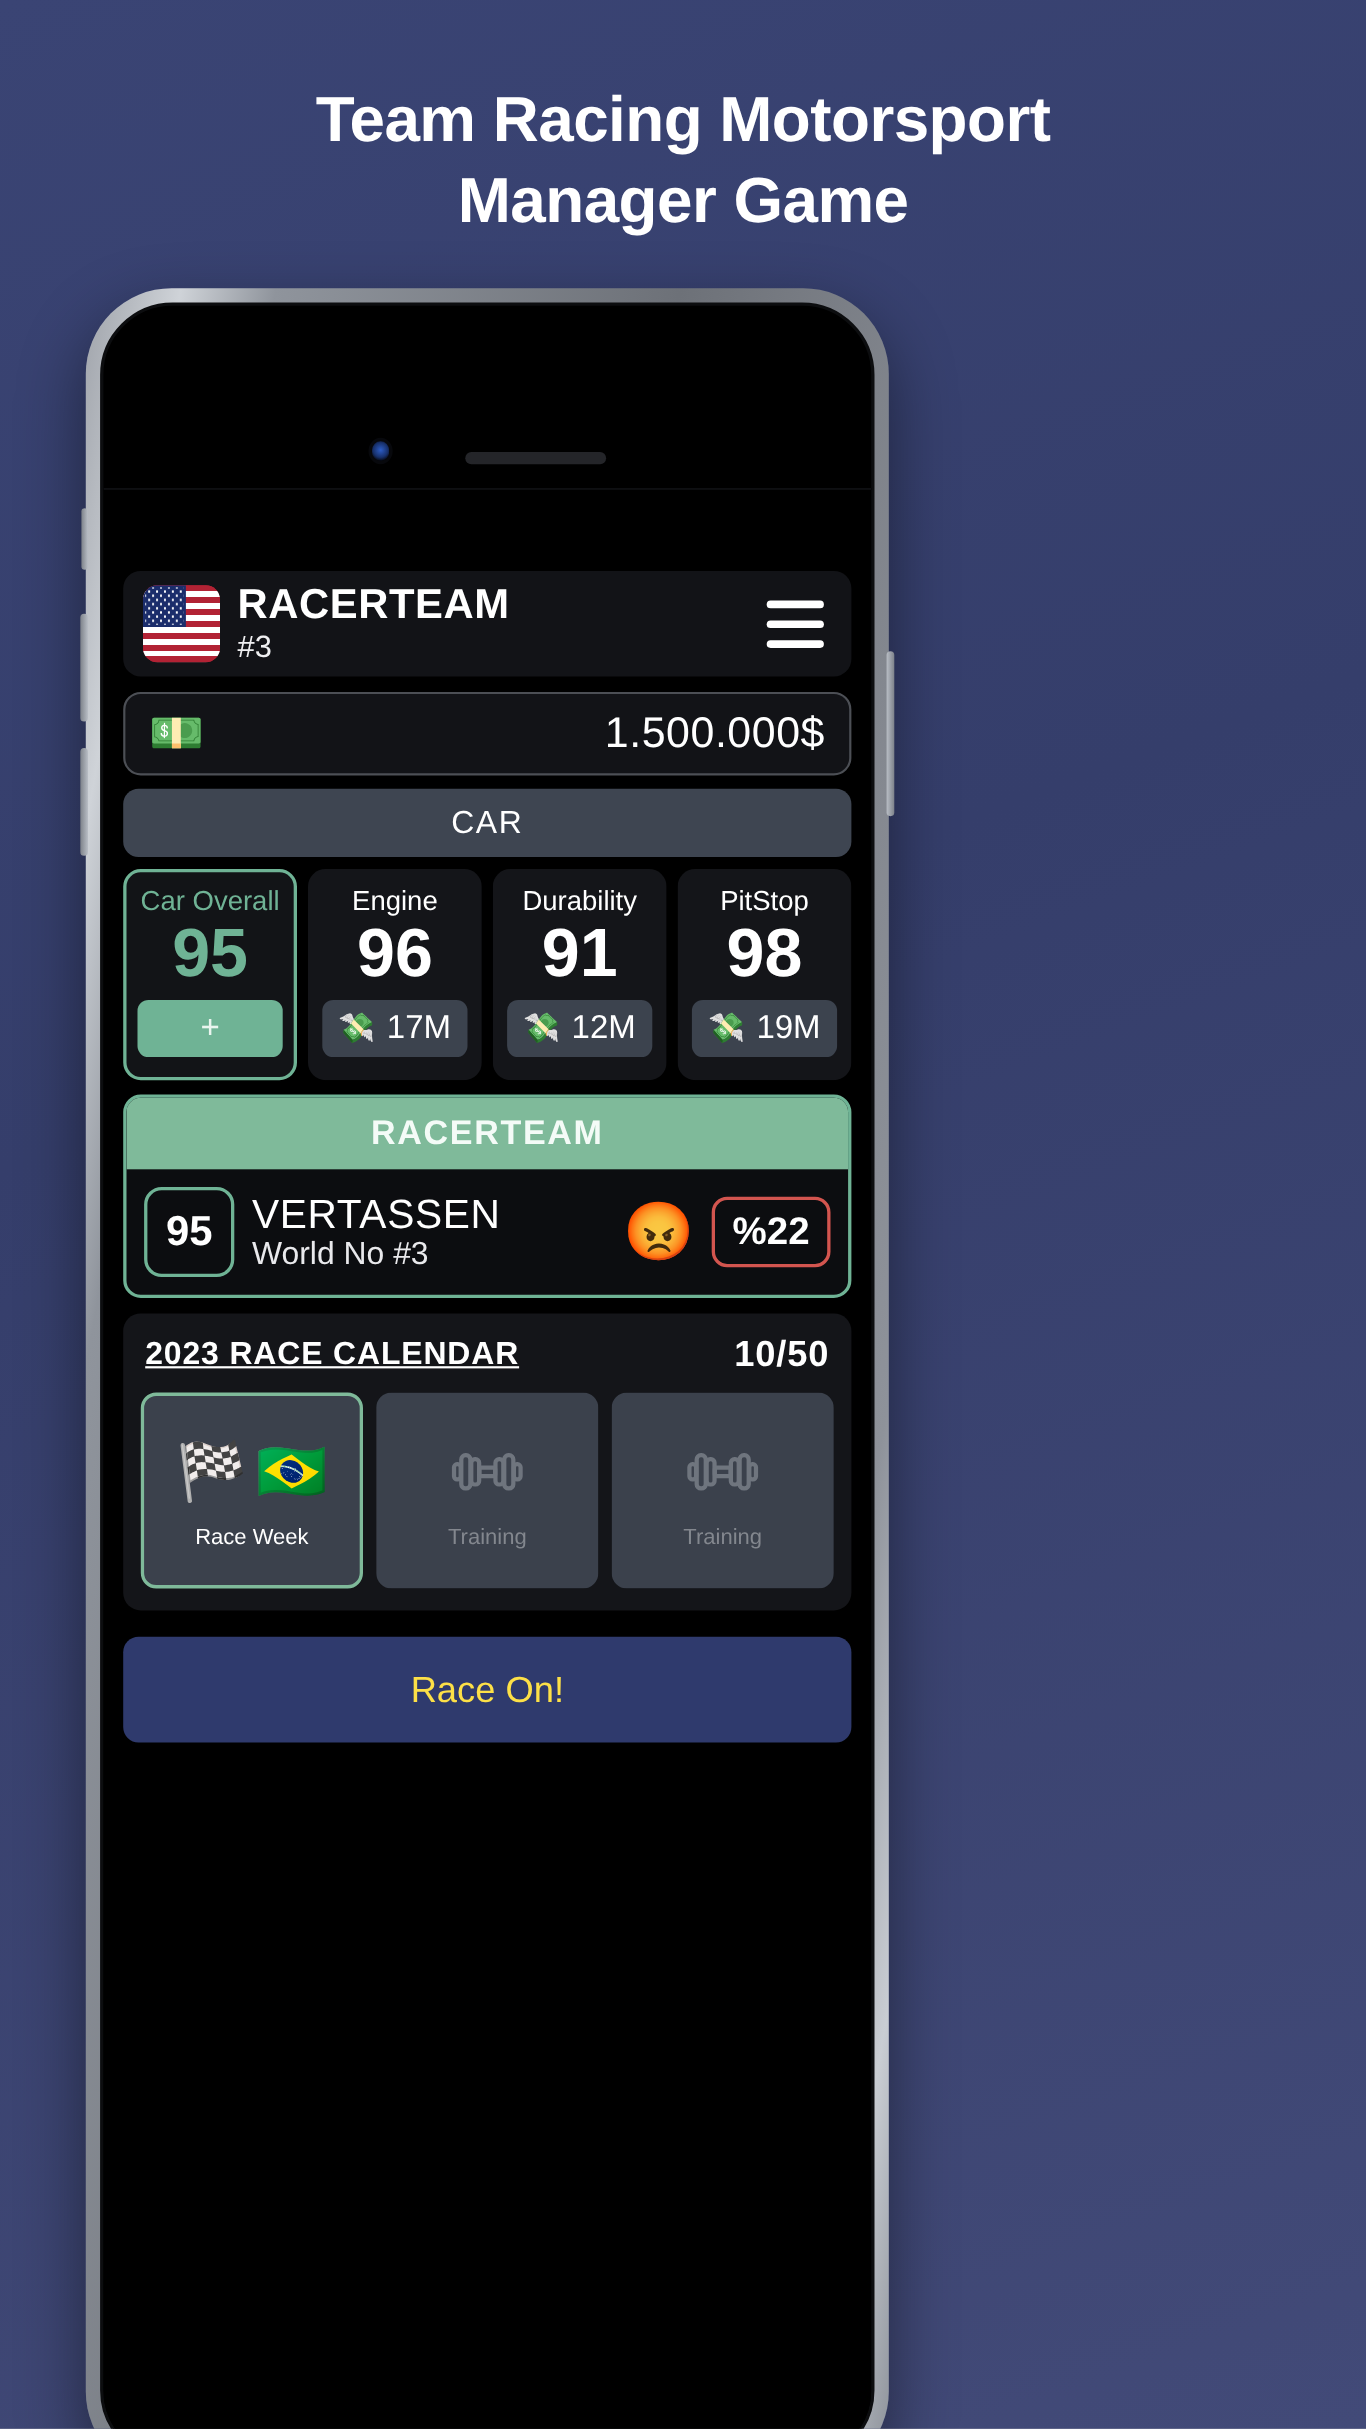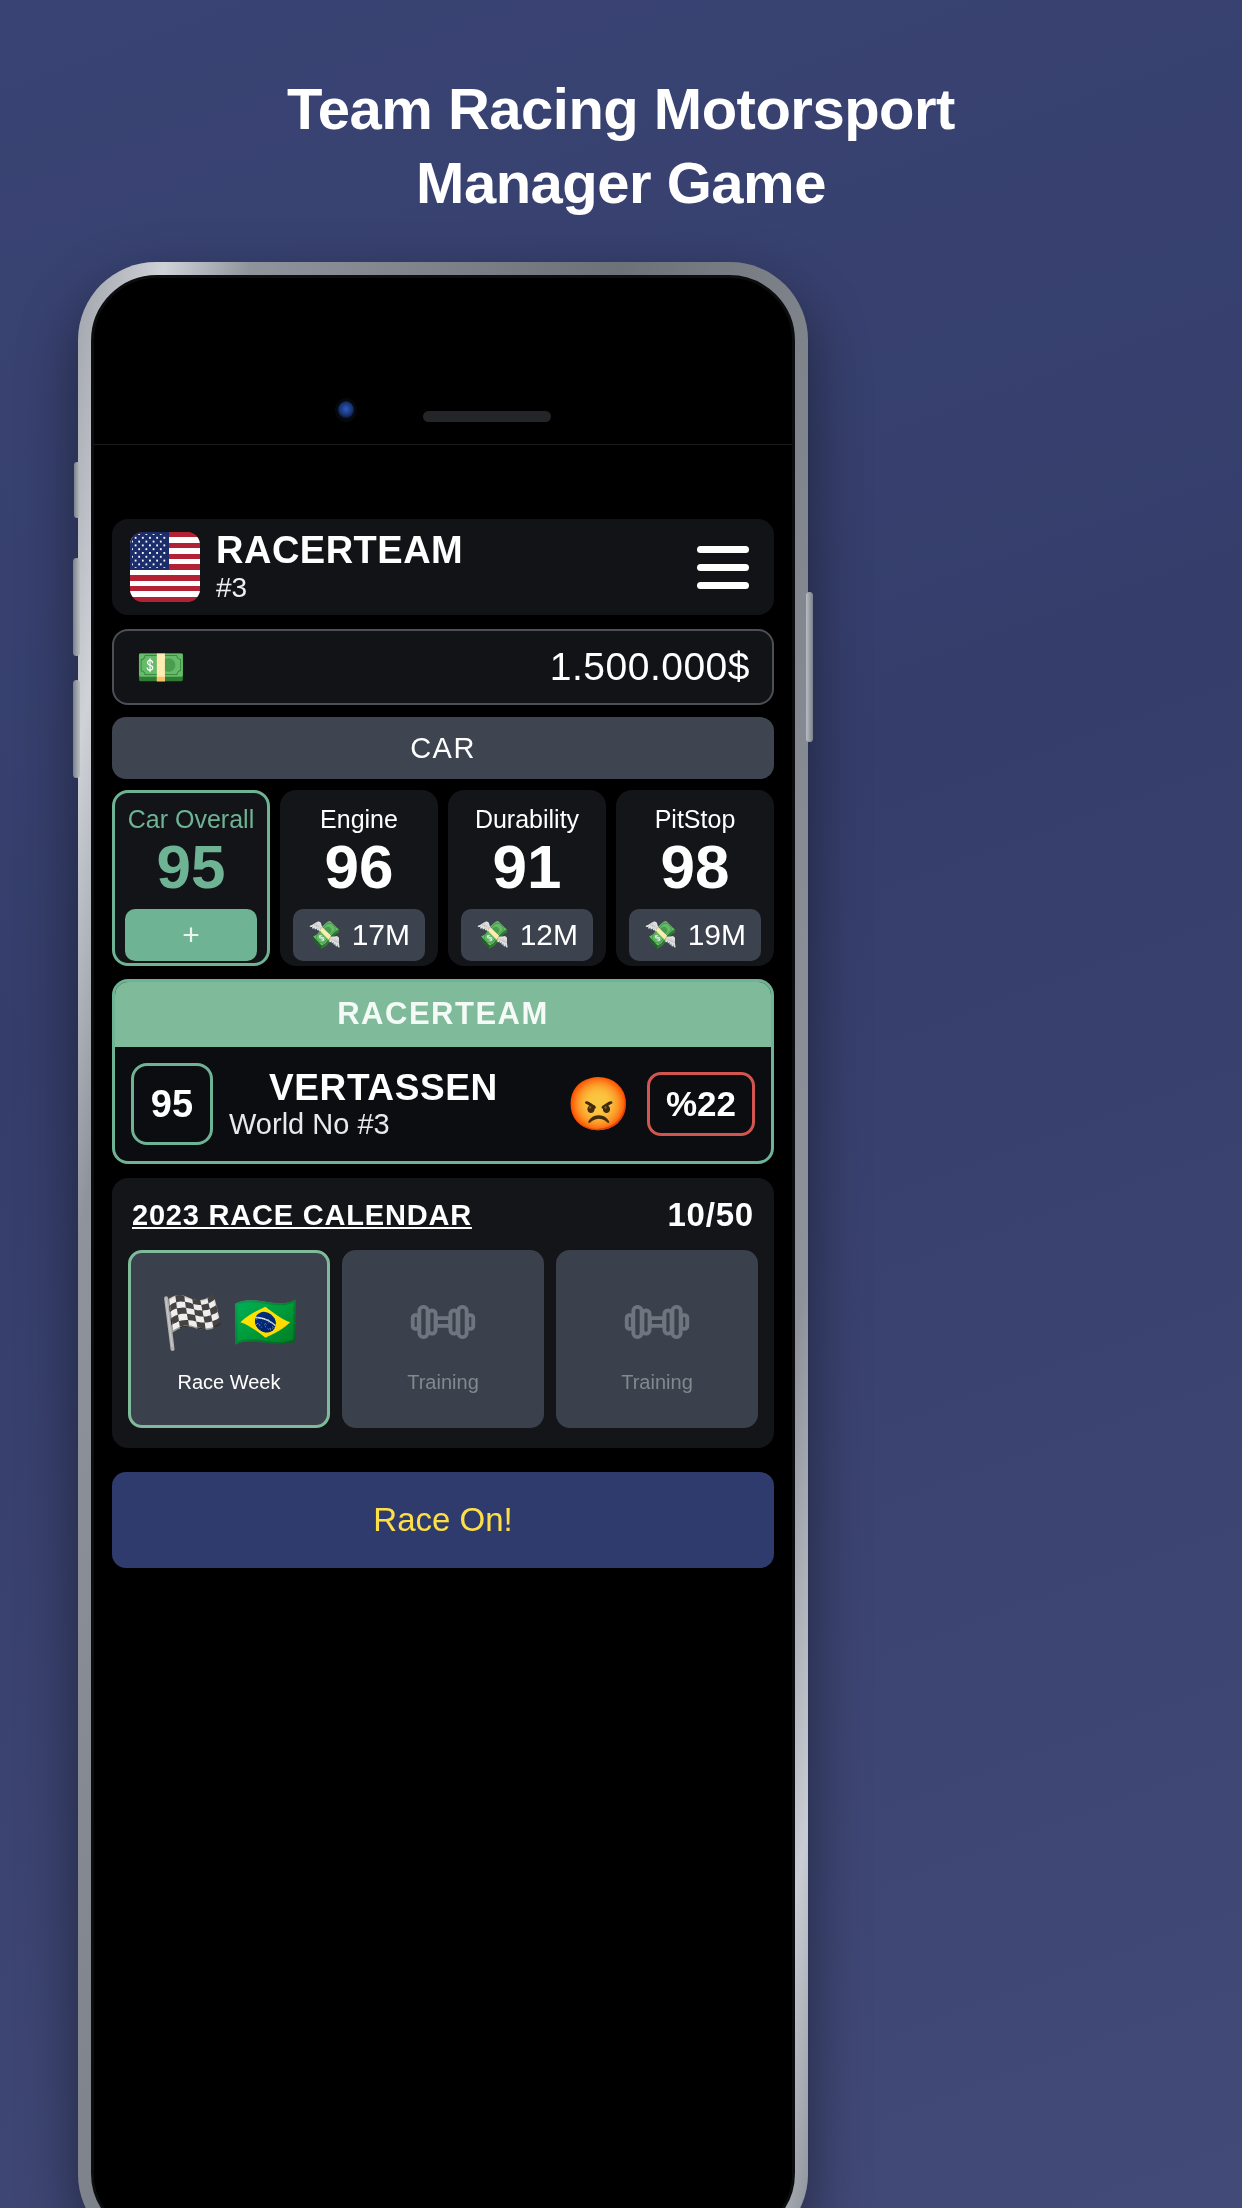--- a/index.html
+++ b/index.html
@@ -185,21 +185,21 @@
   .stats-row {
     margin-top: 11px;
     display: flex;
     gap: 10px;
   }
   .stat {
     flex: 1;
     background: #141519;
     border-radius: 16px;
     border: 3px solid transparent;
-    padding: 12px 10px 2px;
+    padding: 12px 10px 18px;
     text-align: center;
     min-width: 0;
   }
   .stat.primary { border-color: #6fb395; background: #121417; }
   .stat-label { font-size: 25px; color: #ffffff; }
   .stat.primary .stat-label { color: #6fb395; }
   .stat-value {
     font-size: 62px; font-weight: 700; color: #ffffff;
     line-height: 1.12; margin-top: -2px;
   }
@@ -248,22 +248,22 @@
   .rating-box {
     width: 82px; height: 82px;
     border: 3px solid #6fb395;
     border-radius: 16px;
     display: flex; align-items: center; justify-content: center;
     color: #fff; font-size: 38px; font-weight: 700;
     flex: none;
   }
   .driver-info { flex: 1; min-width: 0; }
   .driver-name {
-    color: #fff; font-size: 37px; font-weight: 700;
-    letter-spacing: 0.6px; line-height: 1.1; margin-left: 40px;
+    color: #fff; font-size: 37px; font-weight: 400;
+    letter-spacing: 0.6px; line-height: 1.1;
   }
   .driver-sub {
     color: #e9e9ec; font-size: 29px; font-weight: 400;
     margin-top: 1px; line-height: 1.1;
   }
   .mood { font-size: 52px; line-height: 1; flex: none; }
   .pct-box {
     width: 108px; height: 64px;
     border-radius: 14px;
     border: 3px solid #6fb395;

